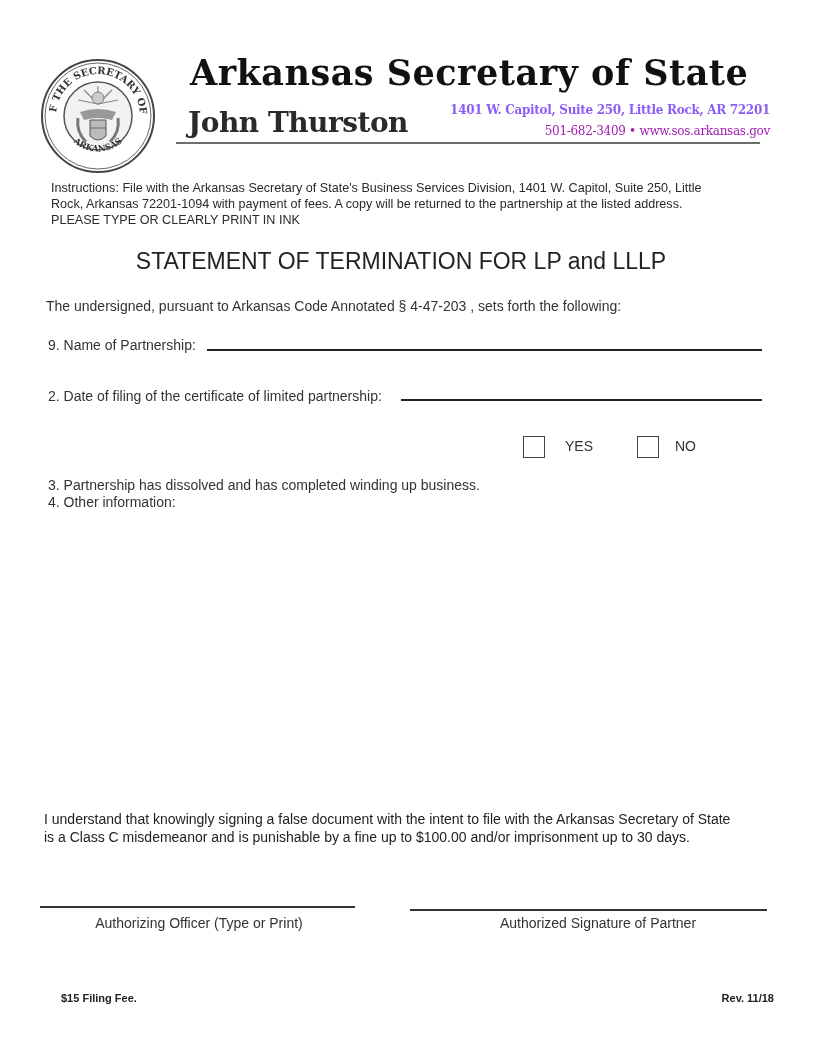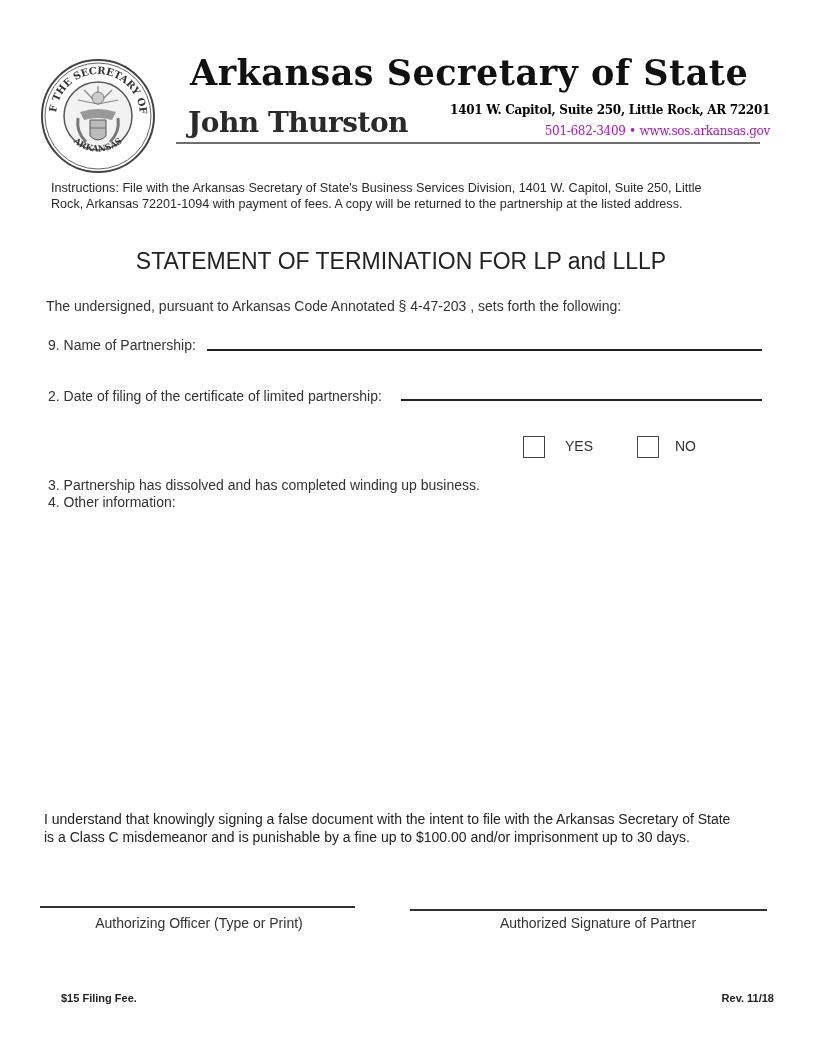--- a/index.html
+++ b/index.html
@@ -7,21 +7,21 @@
          font-family: "Liberation Sans", sans-serif; color: #222; }
   .abs { position: absolute; }
 
   
   .seal { left: 40px; top: 58px; width: 116px; height: 116px; }
   .title { left: 190px; top: 52px; font-family: "DejaVu Serif", serif; font-weight: bold;
            font-size: 35px; color: #111; white-space: nowrap; letter-spacing: 0.5px; }
   .name { left: 188px; top: 106px; font-family: "DejaVu Serif", serif; font-weight: bold;
           font-size: 28px; color: #2a2a2a; white-space: nowrap; letter-spacing: -0.5px; }
   .addr1 { right: 46px; top: 103px; font-family: "DejaVu Serif", serif; font-weight: bold;
-           font-size: 12px; color: #000000; white-space: nowrap; letter-spacing: -0.3px; }
+           font-size: 12px; color: #8b5cf6; white-space: nowrap; letter-spacing: -0.3px; }
   .addr2 { right: 46px; top: 124px; font-family: "DejaVu Serif", serif; font-weight: normal;
            font-size: 12px; color: #a21caf; white-space: nowrap; letter-spacing: -0.3px; }
   .header-rule { left: 176px; top: 142px; width: 584px; height: 2px; background: #6e6e6e; }
 
   .instructions { left: 51px; top: 180px; width: 720px; font-size: 12.6px; line-height: 16px; color: #2a2a2a; }
 
   .form-title { left: 0; width: 802px; top: 248px; text-align: center; font-size: 23px; color: #222; }
 
   .intro { left: 46px; top: 298px; font-size: 14px; color: #333; white-space: nowrap; }
 
@@ -76,20 +76,21 @@
 
 <div class="abs title">Arkansas Secretary of State</div>
 <div class="abs name">John Thurston</div>
 <div class="abs addr1">1401 W. Capitol, Suite 250, Little Rock, AR 72201</div>
 <div class="abs addr2">501-682-3409 • www.sos.arkansas.gov</div>
 <div class="abs header-rule"></div>
 
 <div class="abs instructions">
   <div>Instructions: File with the Arkansas Secretary of State's Business Services Division, 1401 W. Capitol, Suite 250, Little</div>
   <div>Rock, Arkansas 72201-1094 with payment of fees. A copy will be returned to the partnership at the listed address.</div>
+  <div>PLEASE TYPE OR CLEARLY PRINT IN INK</div>
 </div>
 
 <div class="abs form-title">STATEMENT OF TERMINATION FOR LP and LLLP</div>
 
 <div class="abs intro">The undersigned, pursuant to Arkansas Code Annotated § 4-47-203 , sets forth the following:</div>
 
 <div class="abs q-label" style="left:48px; top:337px;">9. Name of Partnership:</div>
 <div class="abs fill-line" style="left:207px; top:349px; width:555px;"></div>
 
 <div class="abs q-label" style="left:48px; top:388px;">2. Date of filing of the certificate of limited partnership:</div>

